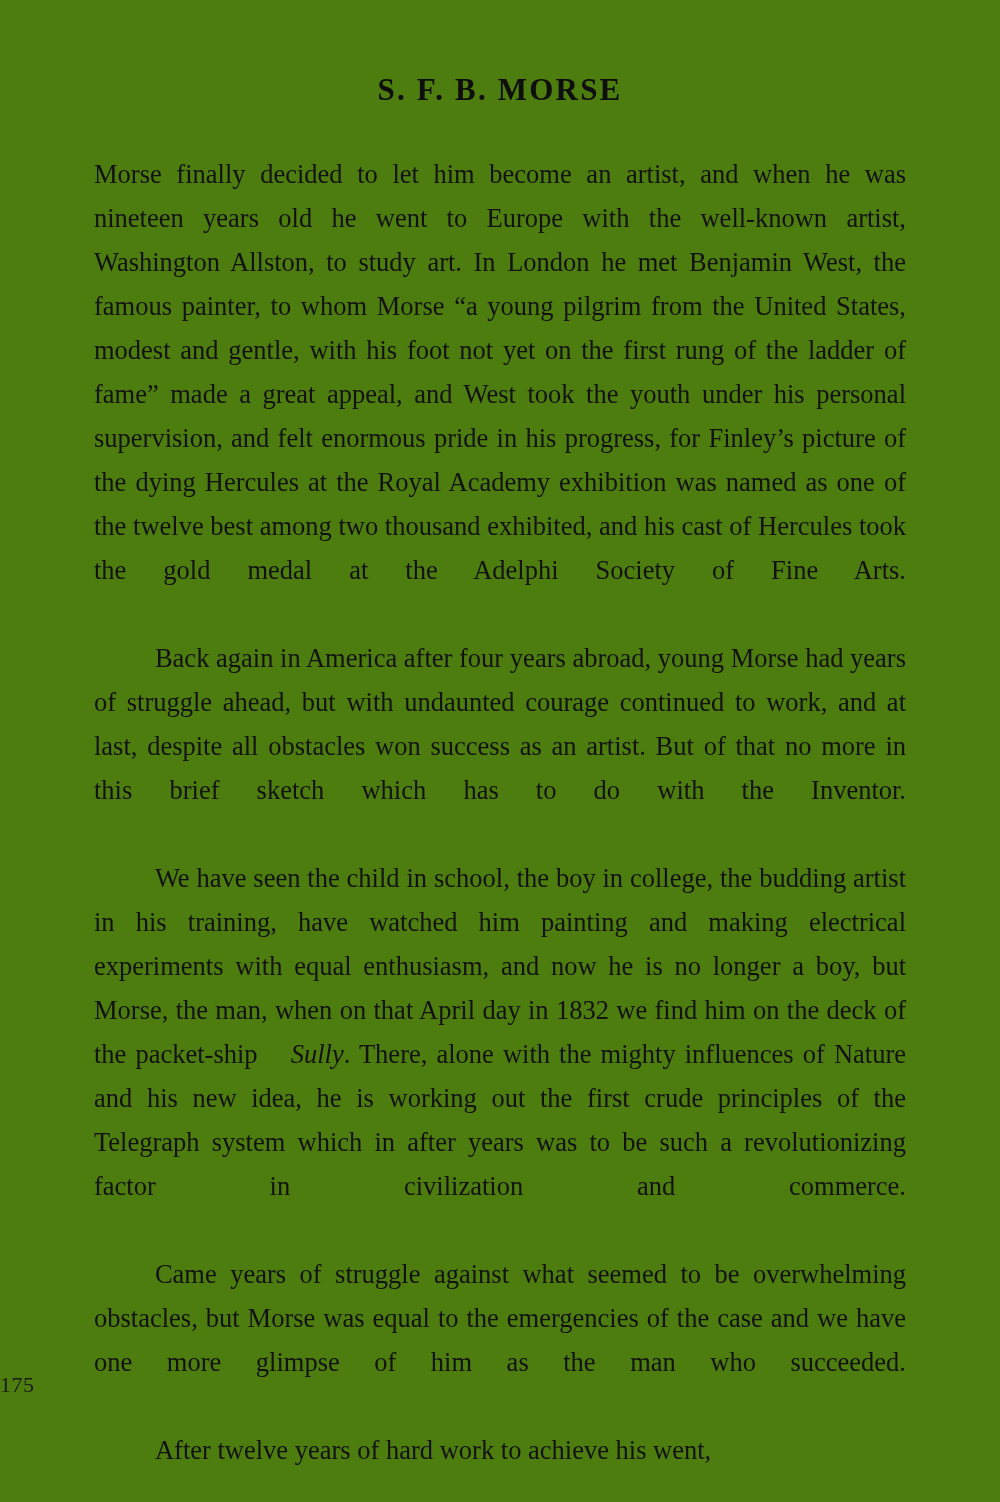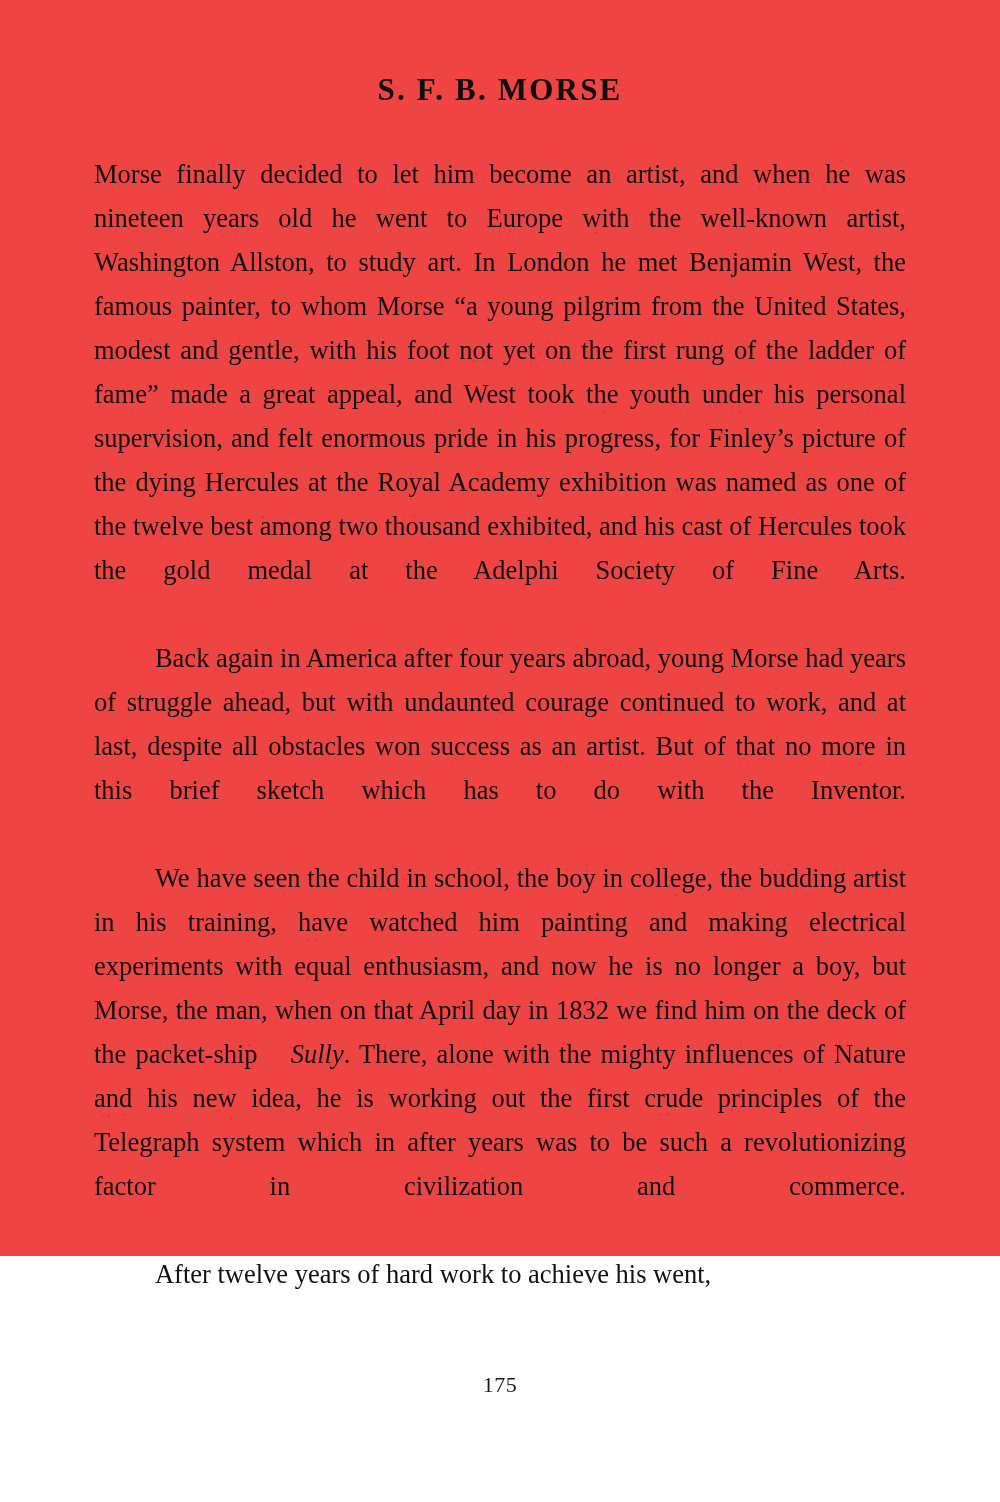--- a/index.html
+++ b/index.html
@@ -12,22 +12,22 @@
     height: 1502px;
     position: relative;
     font-family: "Liberation Serif", serif;
     color: #141414;
     overflow: hidden;
   }
   .page {
     position: absolute;
     top: 0; left: 0;
     width: 1000px;
-    height: 1256px;
-    background: #ef4444;
+    height: 1502px;
+    background: #4d7c0f;
   }
   .page-header {
     position: absolute;
     top: 72px;
     left: 0;
     width: 1000px;
     text-align: center;
     font-size: 31px;
     letter-spacing: 2.2px;
     font-weight: 600;
@@ -57,21 +57,21 @@
   }
   .body-text i {
     font-style: italic;
     margin-left: 24px;
   }
   .page-number {
     position: absolute;
     top: 1372px;
     left: 0;
     width: 1000px;
-    text-align: center;
+    text-align: left;
     font-size: 22px;
     letter-spacing: 0.5px;
     color: #1a1a1a;
   }
   
   .body-text p:after {
     content: "";
     display: inline-block;
     width: 100%;
   }
@@ -85,20 +85,21 @@
   <div class="page-header">S.  F.  B.  MORSE</div>
 
   <div class="body-text">
 
     <p>Morse finally decided to let him become an artist, and when he was nineteen years old he went to Europe with the well-known artist, Washington Allston, to study art. In London he met Benjamin West, the famous painter, to whom Morse “a young pilgrim from the United States, modest and gentle, with his foot not yet on the first rung of the ladder of fame” made a great appeal, and West took the youth under his personal supervision, and felt enormous pride in his progress, for Finley’s picture of the dying Hercules at the Royal Academy exhibition was named as one of the twelve best among two thousand exhibited, and his cast of Hercules took the gold medal at the Adelphi Society of Fine Arts.</p>
 
     <p class="indent">Back again in America after four years abroad, young Morse had years of struggle ahead, but with undaunted courage continued to work, and at last, despite all obstacles won success as an artist.  But of that no more in this brief sketch which has to do with the Inventor.</p>
 
     <p class="indent"><span>We have seen the child in school, the boy in college, the budding artist in his training, have watched him painting and making electrical experiments with equal enthusiasm, and now he is no longer a boy, but Morse, the man, when on that April day in 1832 we find him on the deck of the packet-ship </span><i>Sully</i><span>.  There, alone with the mighty influences of Nature and his new idea, he is working out the first crude principles of the Telegraph system which in after years was to be such a revolutionizing factor in civilization and commerce.</span></p>
 
+    <p class="indent">Came years of struggle against what seemed to be overwhelming obstacles, but Morse was equal to the emergencies of the case and we have one more glimpse of him as the man who succeeded.</p>
 
     <p class="last noafter">After twelve years of hard work to achieve his went,</p>
 
   </div>
 
   <div class="page-number">175</div>
 
 </div>
 
 </body></html>

